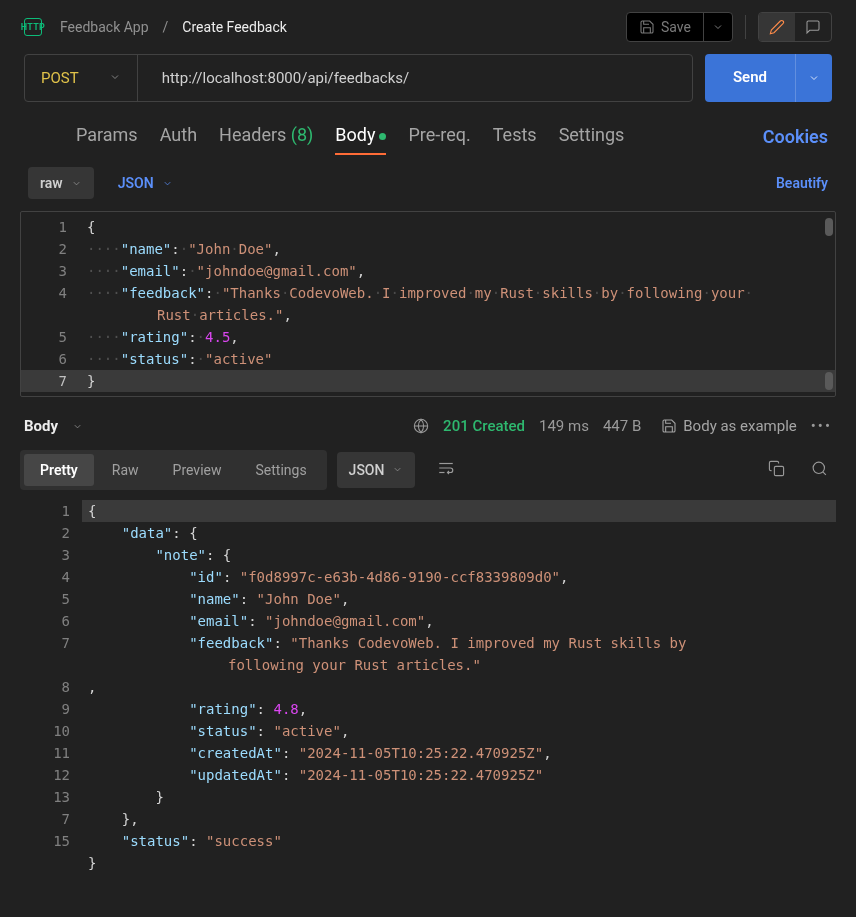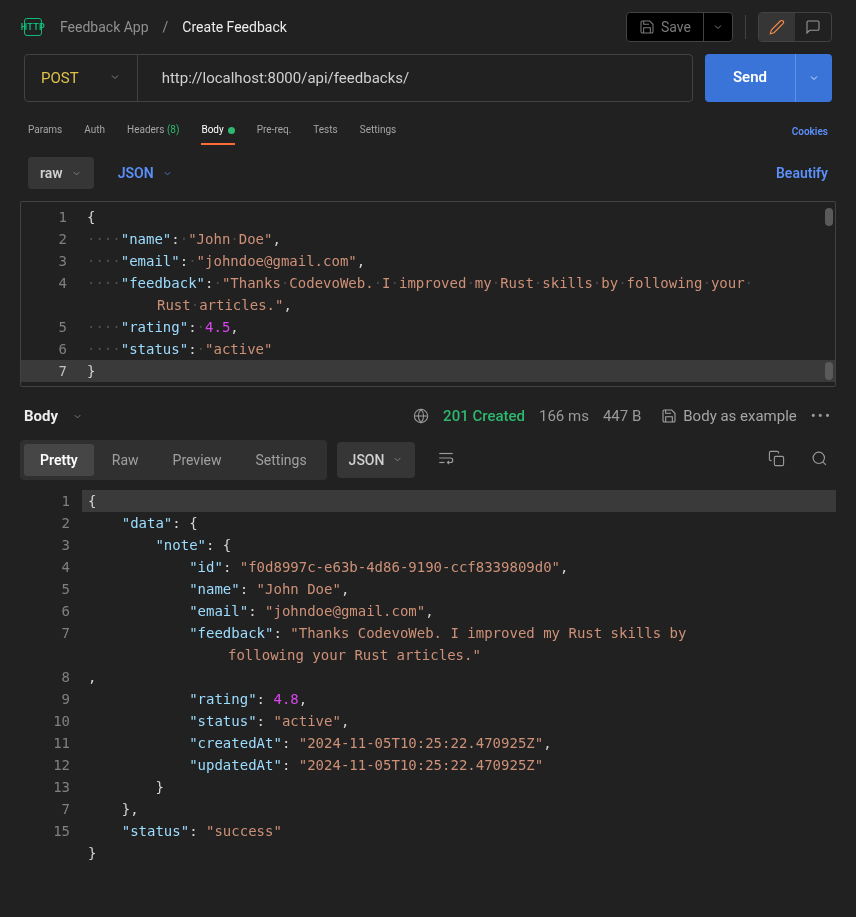--- a/index.html
+++ b/index.html
@@ -124,21 +124,22 @@
     display: flex;
     align-items: center;
   }
   
   .tabs {
     display: flex;
     gap: 22px;
     padding: 0 28px;
     align-items: center;
     color: #a5a5a5;
-    font-size: 10px;
+    font-size: 18px;
+    margin-left: 48px;
   }
   .tab { padding: 6px 0 10px; cursor: pointer; position: relative; }
   .tab.active { color: #fff; }
   .tab.active::after {
     content: '';
     position: absolute;
     bottom: 0;
     left: 0;
     right: 0;
     height: 2px;
@@ -438,21 +439,21 @@
   <span class="globe">
     <svg width="16" height="16" viewBox="0 0 24 24" stroke="#9a9a9a">
         <circle cx="12" cy="12" r="10"></circle>
         <line x1="2" y1="12" x2="22" y2="12"></line>
         <path d="M12 2a15.3 15.3 0 0 1 4 10 15.3 15.3 0 0 1-4 10 15.3 15.3 0 0 1-4-10 15.3 15.3 0 0 1 4-10z"></path>
       </svg>
   </span>
   <span class="status-ok">
     <span>201</span> <span>Created</span>
   </span>
-  <span class="status-meta">166 ms</span>
+  <span class="status-meta">149 ms</span>
   <span class="status-meta">447 B</span>
   <span class="save-example">
     <svg width="16" height="16" viewBox="0 0 24 24" stroke="#a5a5a5">
         <path d="M19 21H5a2 2 0 0 1-2-2V5a2 2 0 0 1 2-2h11l5 5v11a2 2 0 0 1-2 2z"></path>
         <polyline points="17 21 17 13 7 13 7 21"></polyline>
         <polyline points="7 3 7 8 15 8"></polyline>
       </svg>
     <span>Body as example</span>
   </span>
   <span class="dots">•••</span>

